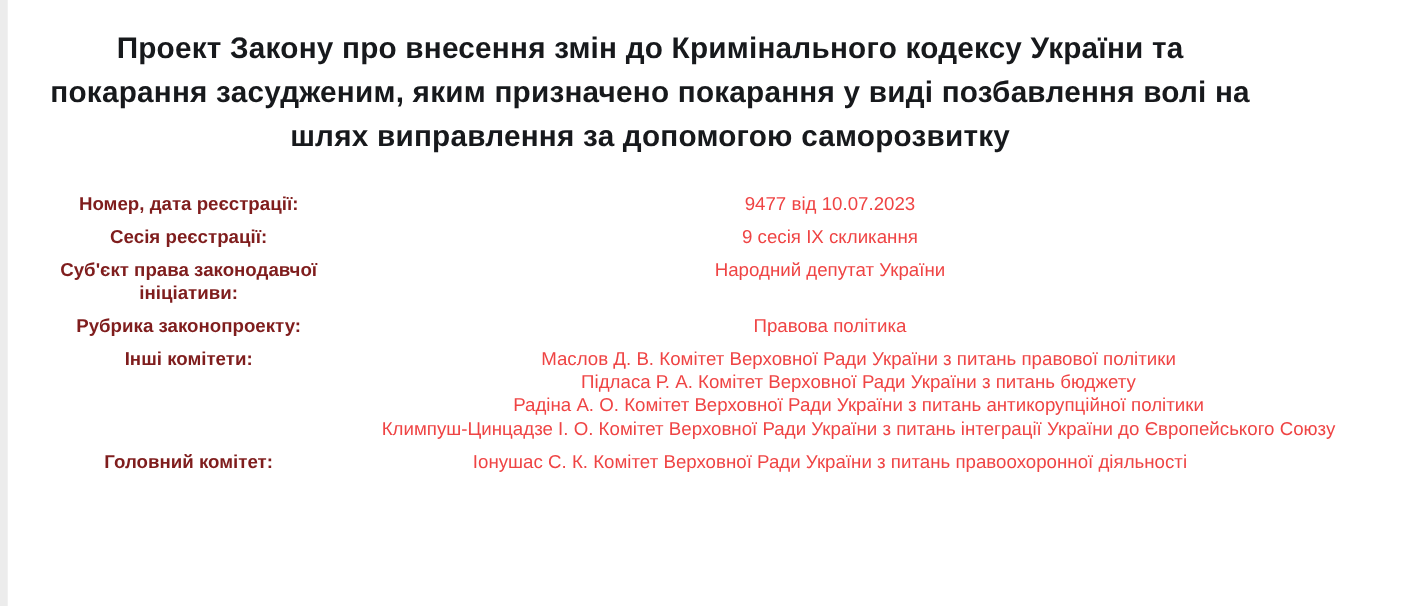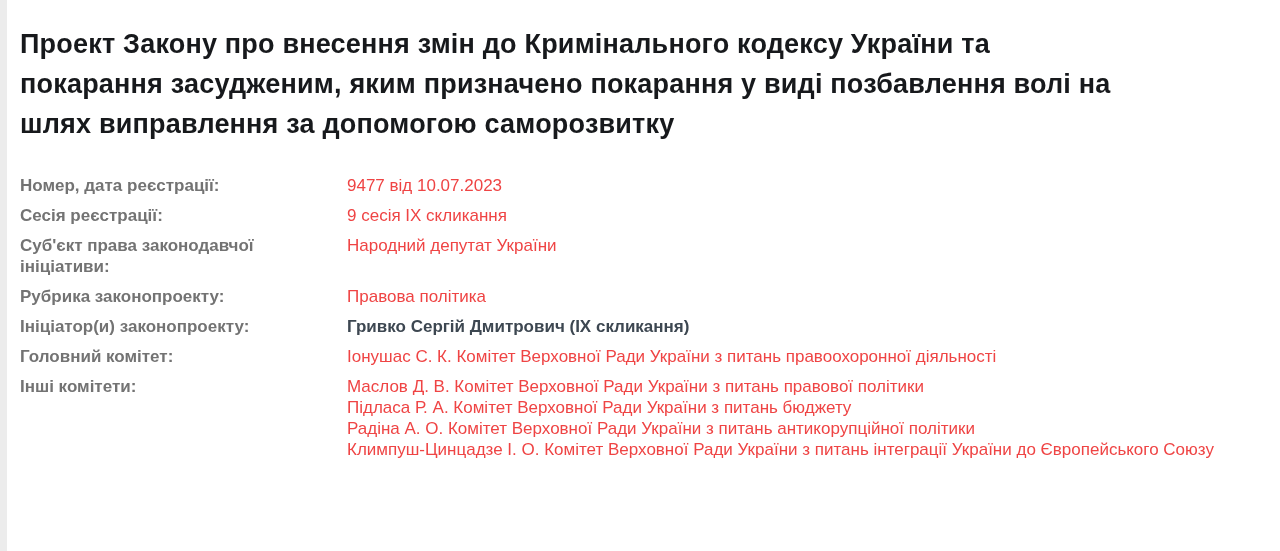--- a/index.html
+++ b/index.html
@@ -14,20 +14,21 @@
     position: absolute;
     left: 0; top: 0;
     width: 7px; height: 551px;
     background: #ececec;
   }
   .content {
     position: absolute;
     left: 0; top: 0;
     width: 1180px; height: 551px;
     padding: 24px 18px 12px 20px;
+    text-align: center;
   }
   .bill-title {
     font-size: 27px;
     font-weight: 700;
     color: #17191c;
     line-height: 40px;
     letter-spacing: 0.2px;
     max-width: 1235px;
   }
   .bill-title .title-line {
@@ -40,21 +41,21 @@
     display: flex;
     align-items: flex-start;
     margin-bottom: 9px;
   }
   .detail-label {
     flex: 0 0 327px;
     width: 327px;
     padding-right: 24px;
     font-size: 17px;
     font-weight: 700;
-    color: #737373;
+    color: #7f1d1d;
     line-height: 21px;
   }
   .detail-value {
     flex: 1 1 auto;
     font-size: 17px;
     font-weight: 400;
     color: #ef4444;
     line-height: 21px;
   }
   .detail-value.bold {
@@ -94,34 +95,30 @@
     <div class="detail-row">
       <div class="detail-label">Суб'єкт права законодавчої ініціативи:</div>
       <div class="detail-value">Народний депутат України</div>
     </div>
 
     <div class="detail-row">
       <div class="detail-label">Рубрика законопроекту:</div>
       <div class="detail-value">Правова політика</div>
     </div>
 
-    <div class="detail-row">
-      <div class="detail-label">Ініціатор(и) законопроекту:</div>
-      <div class="detail-value bold">Гривко Сергій Дмитрович (IX скликання)</div>
-    </div>
-
-    <div class="detail-row">
-      <div class="detail-label">Головний комітет:</div>
-      <div class="detail-value">Іонушас С. К. Комітет Верховної Ради України з питань правоохоронної діяльності</div>
-    </div>
 
     <div class="detail-row">
       <div class="detail-label">Інші комітети:</div>
       <div class="detail-value">
         <div class="value-line">Маслов Д. В. Комітет Верховної Ради України з питань правової політики</div>
         <div class="value-line">Підласа Р. А. Комітет Верховної Ради України з питань бюджету</div>
         <div class="value-line">Радіна А. О. Комітет Верховної Ради України з питань антикорупційної політики</div>
         <div class="value-line">Климпуш-Цинцадзе І. О. Комітет Верховної Ради України з питань інтеграції України до Європейського Союзу</div>
       </div>
     </div>
 
+    <div class="detail-row">
+      <div class="detail-label">Головний комітет:</div>
+      <div class="detail-value">Іонушас С. К. Комітет Верховної Ради України з питань правоохоронної діяльності</div>
+    </div>
+
   </div>
 </div>
 
 </body></html>

